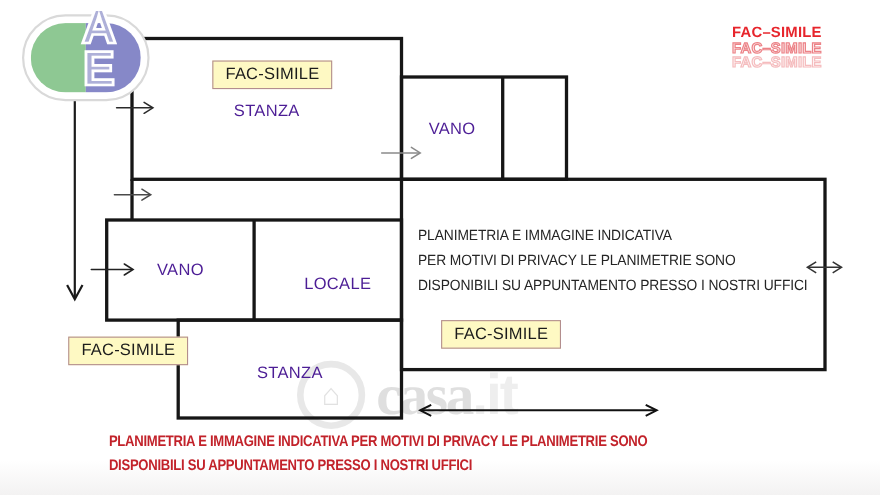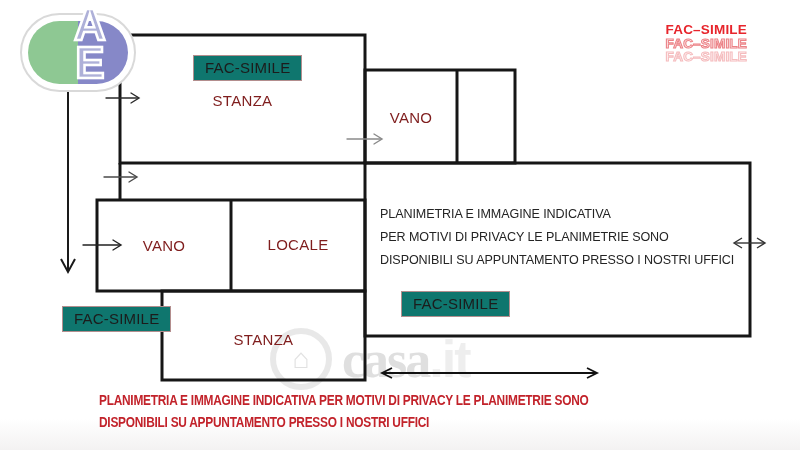--- a/index.html
+++ b/index.html
@@ -41,26 +41,26 @@
     border:6px solid rgba(188,188,188,0.34);
     display:flex;align-items:center;justify-content:center;
     color:rgba(188,188,188,0.45);font-size:28px;font-weight:700;
   }
   .wm-text{font-weight:700;font-size:52px;letter-spacing:-2px;line-height:1;}
   .wm-main{color:rgba(178,178,178,0.42);font-family:Liberation Serif, serif;}
   .wm-suffix{color:rgba(190,190,190,0.26);}
 
   
   .room-label{
-    z-index:4;text-align:center;font-size:15px;color:#7f1d1d;letter-spacing:0.3px;
+    z-index:4;text-align:center;font-size:15px;color:#4c1d95;letter-spacing:0.3px;
   }
 
   
   .fs-box{
-    z-index:4;background:#0f766e;border:1.5px solid #b38e8e;
+    z-index:4;background:#fef9c3;border:1.5px solid #b38e8e;
     padding:3px 11px 4px 11px;font-size:15px;color:#1c1c1c;letter-spacing:0.2px;
   }
 
   
   .notice-black{
     left:380px;top:202px;width:400px;z-index:4;
     font-size:13.5px;color:#242424;line-height:23px;letter-spacing:-0.1px;
     transform:scaleX(0.93);transform-origin:left top;white-space:nowrap;
   }
 
@@ -148,21 +148,21 @@
   <g stroke="#111111" stroke-width="1.8" fill="none">
     <line x1="383" y1="373" x2="596" y2="373"></line>
     <path d="M392,368 L382,373 L392,378"></path>
     <path d="M587,368 L597,373 L587,378"></path>
   </g>
 </svg>
 
 <div class="abs room-label" style="left:120px;top:92px;width:245px;">STANZA</div>
 <div class="abs room-label" style="left:365px;top:109px;width:92px;">VANO</div>
 <div class="abs room-label" style="left:97px;top:237px;width:134px;">VANO</div>
-<div class="abs room-label" style="left:231px;top:236px;width:134px;">LOCALE</div>
+<div class="abs room-label" style="left:231px;top:250px;width:152px;">LOCALE</div>
 <div class="abs room-label" style="left:162px;top:331px;width:203px;">STANZA</div>
 
 <div class="abs fs-box" style="left:193px;top:55px;">FAC-SIMILE</div>
 <div class="abs fs-box" style="left:401px;top:291px;">FAC-SIMILE</div>
 <div class="abs fs-box" style="left:62px;top:306px;">FAC-SIMILE</div>
 
 <div class="abs notice-black">
   <div>PLANIMETRIA E IMMAGINE INDICATIVA</div>
   <div>PER MOTIVI DI PRIVACY LE PLANIMETRIE SONO</div>
   <div>DISPONIBILI SU APPUNTAMENTO PRESSO I NOSTRI UFFICI</div>

